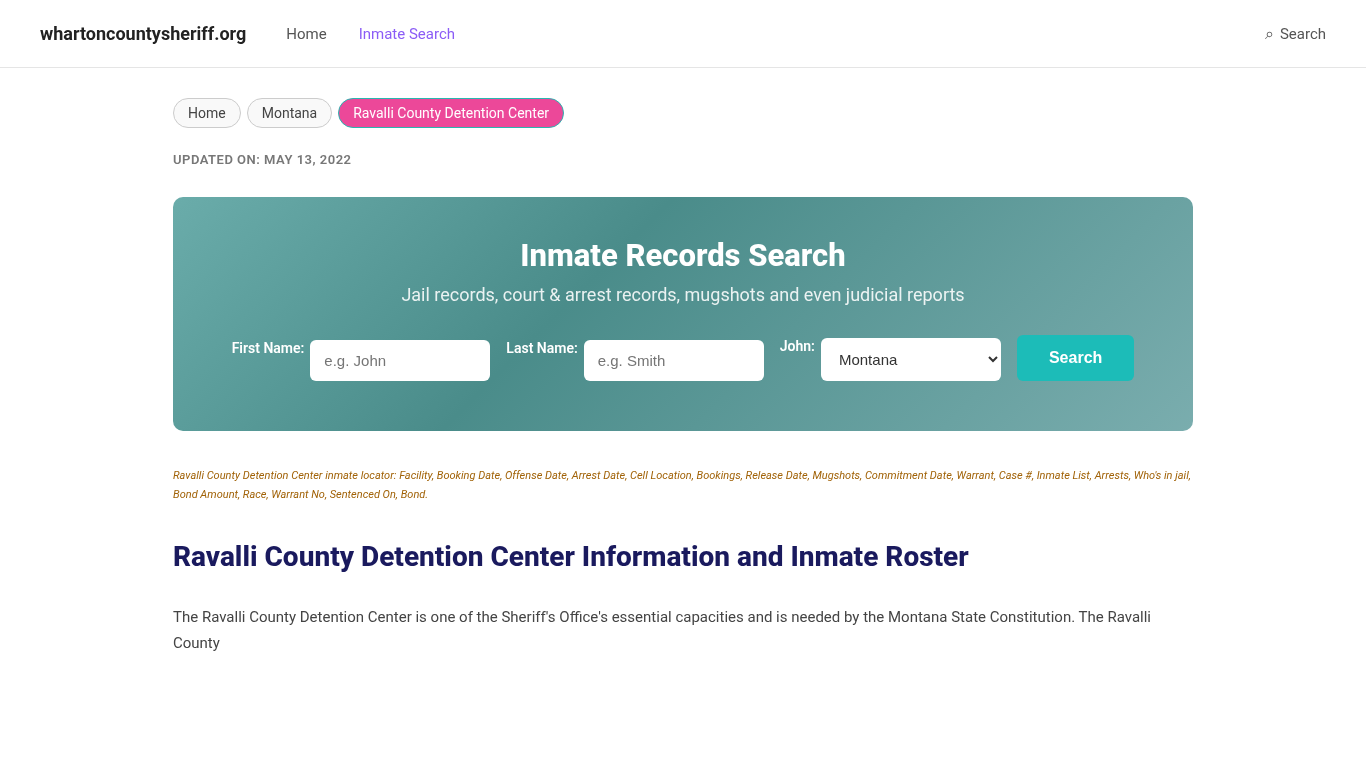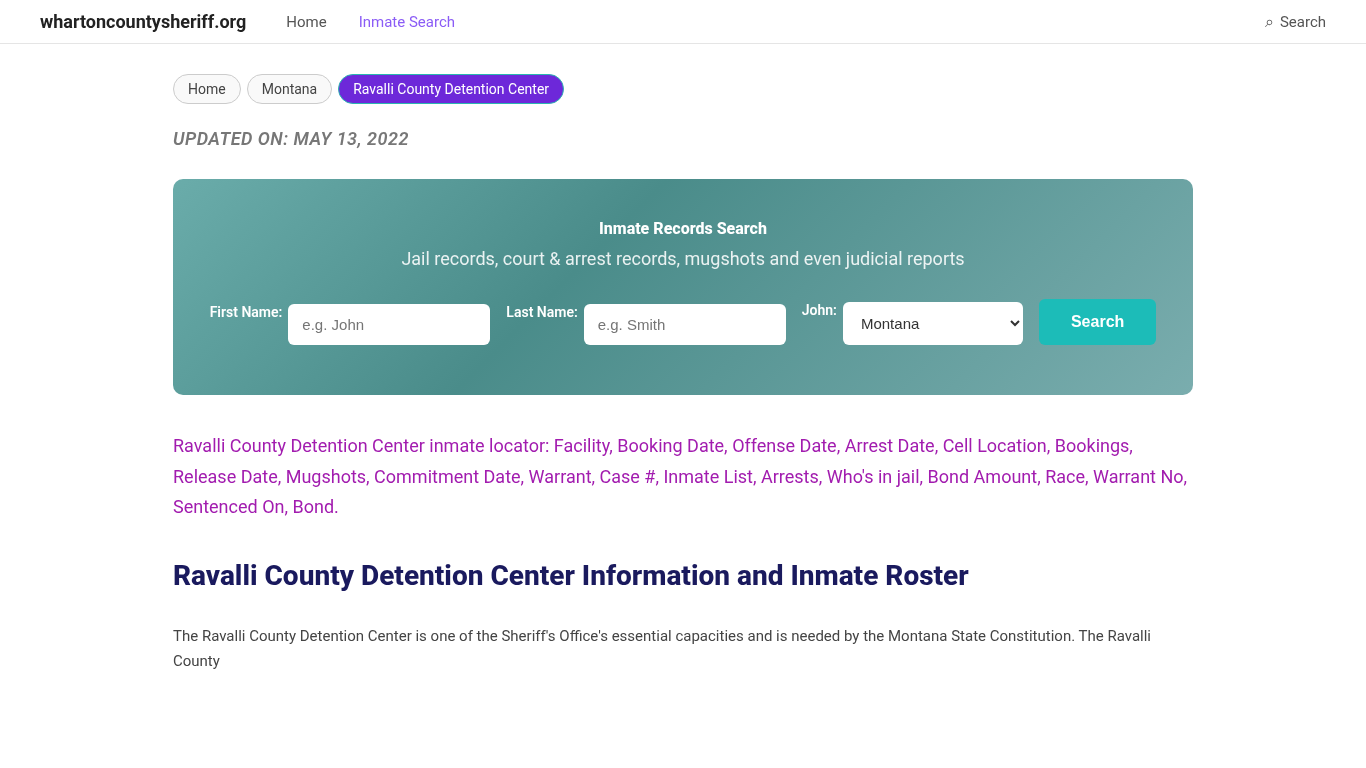--- a/index.html
+++ b/index.html
@@ -12,21 +12,21 @@
       background: #fff;
       color: #333;
       font-size: 16px;
     }
 
     
     .header {
       background: #fff;
       border-bottom: 1px solid #e5e5e5;
       padding: 12px 40px;
-      height: 44px;
+      height: 68px;
       display: flex;
       align-items: center;
       justify-content: space-between;
     }
     .header-left {
       display: flex;
       align-items: center;
       gap: 40px;
     }
     .site-title {
@@ -78,54 +78,53 @@
     .breadcrumb-item {
       padding: 6px 14px;
       border-radius: 20px;
       font-size: 14px;
       cursor: pointer;
       border: 1px solid #ccc;
       background: #f9f9f9;
       color: #444;
     }
     .breadcrumb-item.active {
-      background: #6d28d9;
+      background: #ec4899;
       color: #fff;
       border-color: #2ab5b0;
     }
 
     
     .page-title {
       font-size: 44px;
       font-weight: 900;
       color: #111;
       line-height: 1.15;
       margin-bottom: 16px;
     }
 
     .updated-on {
-      font-size: 18px;
+      font-size: 13px;
       font-weight: 600;
       color: #777;
       text-transform: uppercase;
       margin-bottom: 30px;
       letter-spacing: 0.5px;
-      font-style: italic;
     }
 
     
     .search-section {
       background: linear-gradient(135deg, #6aacaa 0%, #4a8c8a 40%, #7aadae 100%);
       border-radius: 10px;
       padding: 40px 30px 50px 30px;
       margin-bottom: 36px;
       text-align: center;
     }
     .search-section-title {
-      font-size: 16px;
+      font-size: 31px;
       font-weight: 800;
       color: #fff;
       margin-bottom: 10px;
     }
     .search-section-subtitle {
       font-size: 18px;
       color: rgba(255,255,255,0.88);
       margin-bottom: 30px;
     }
     .search-form {
@@ -140,21 +139,21 @@
       flex-direction: row;
       align-items: flex-start;
       gap: 6px;
     }
     .form-label {
       font-size: 14px;
       font-weight: 600;
       color: #fff;
     }
     .form-input {
-      width: 202px;
+      width: 180px;
       padding: 12px 14px;
       border-radius: 6px;
       border: none;
       font-size: 15px;
       color: #999;
       outline: none;
       background: #fff;
     }
     .form-select {
       width: 180px;
@@ -176,24 +175,25 @@
       border-radius: 6px;
       font-size: 16px;
       font-weight: 600;
       cursor: pointer;
       height: 46px;
       align-self: flex-end;
     }
 
     
     .description-text {
-      font-size: 18px;
-      color: #a21caf;
+      font-size: 11px;
+      color: #a16207;
       line-height: 1.7;
       margin-bottom: 36px;
+      font-style: italic;
     }
 
     
     .section-title {
       font-size: 28px;
       font-weight: 800;
       color: #1a1a5e;
       margin-bottom: 32px;
     }
 

